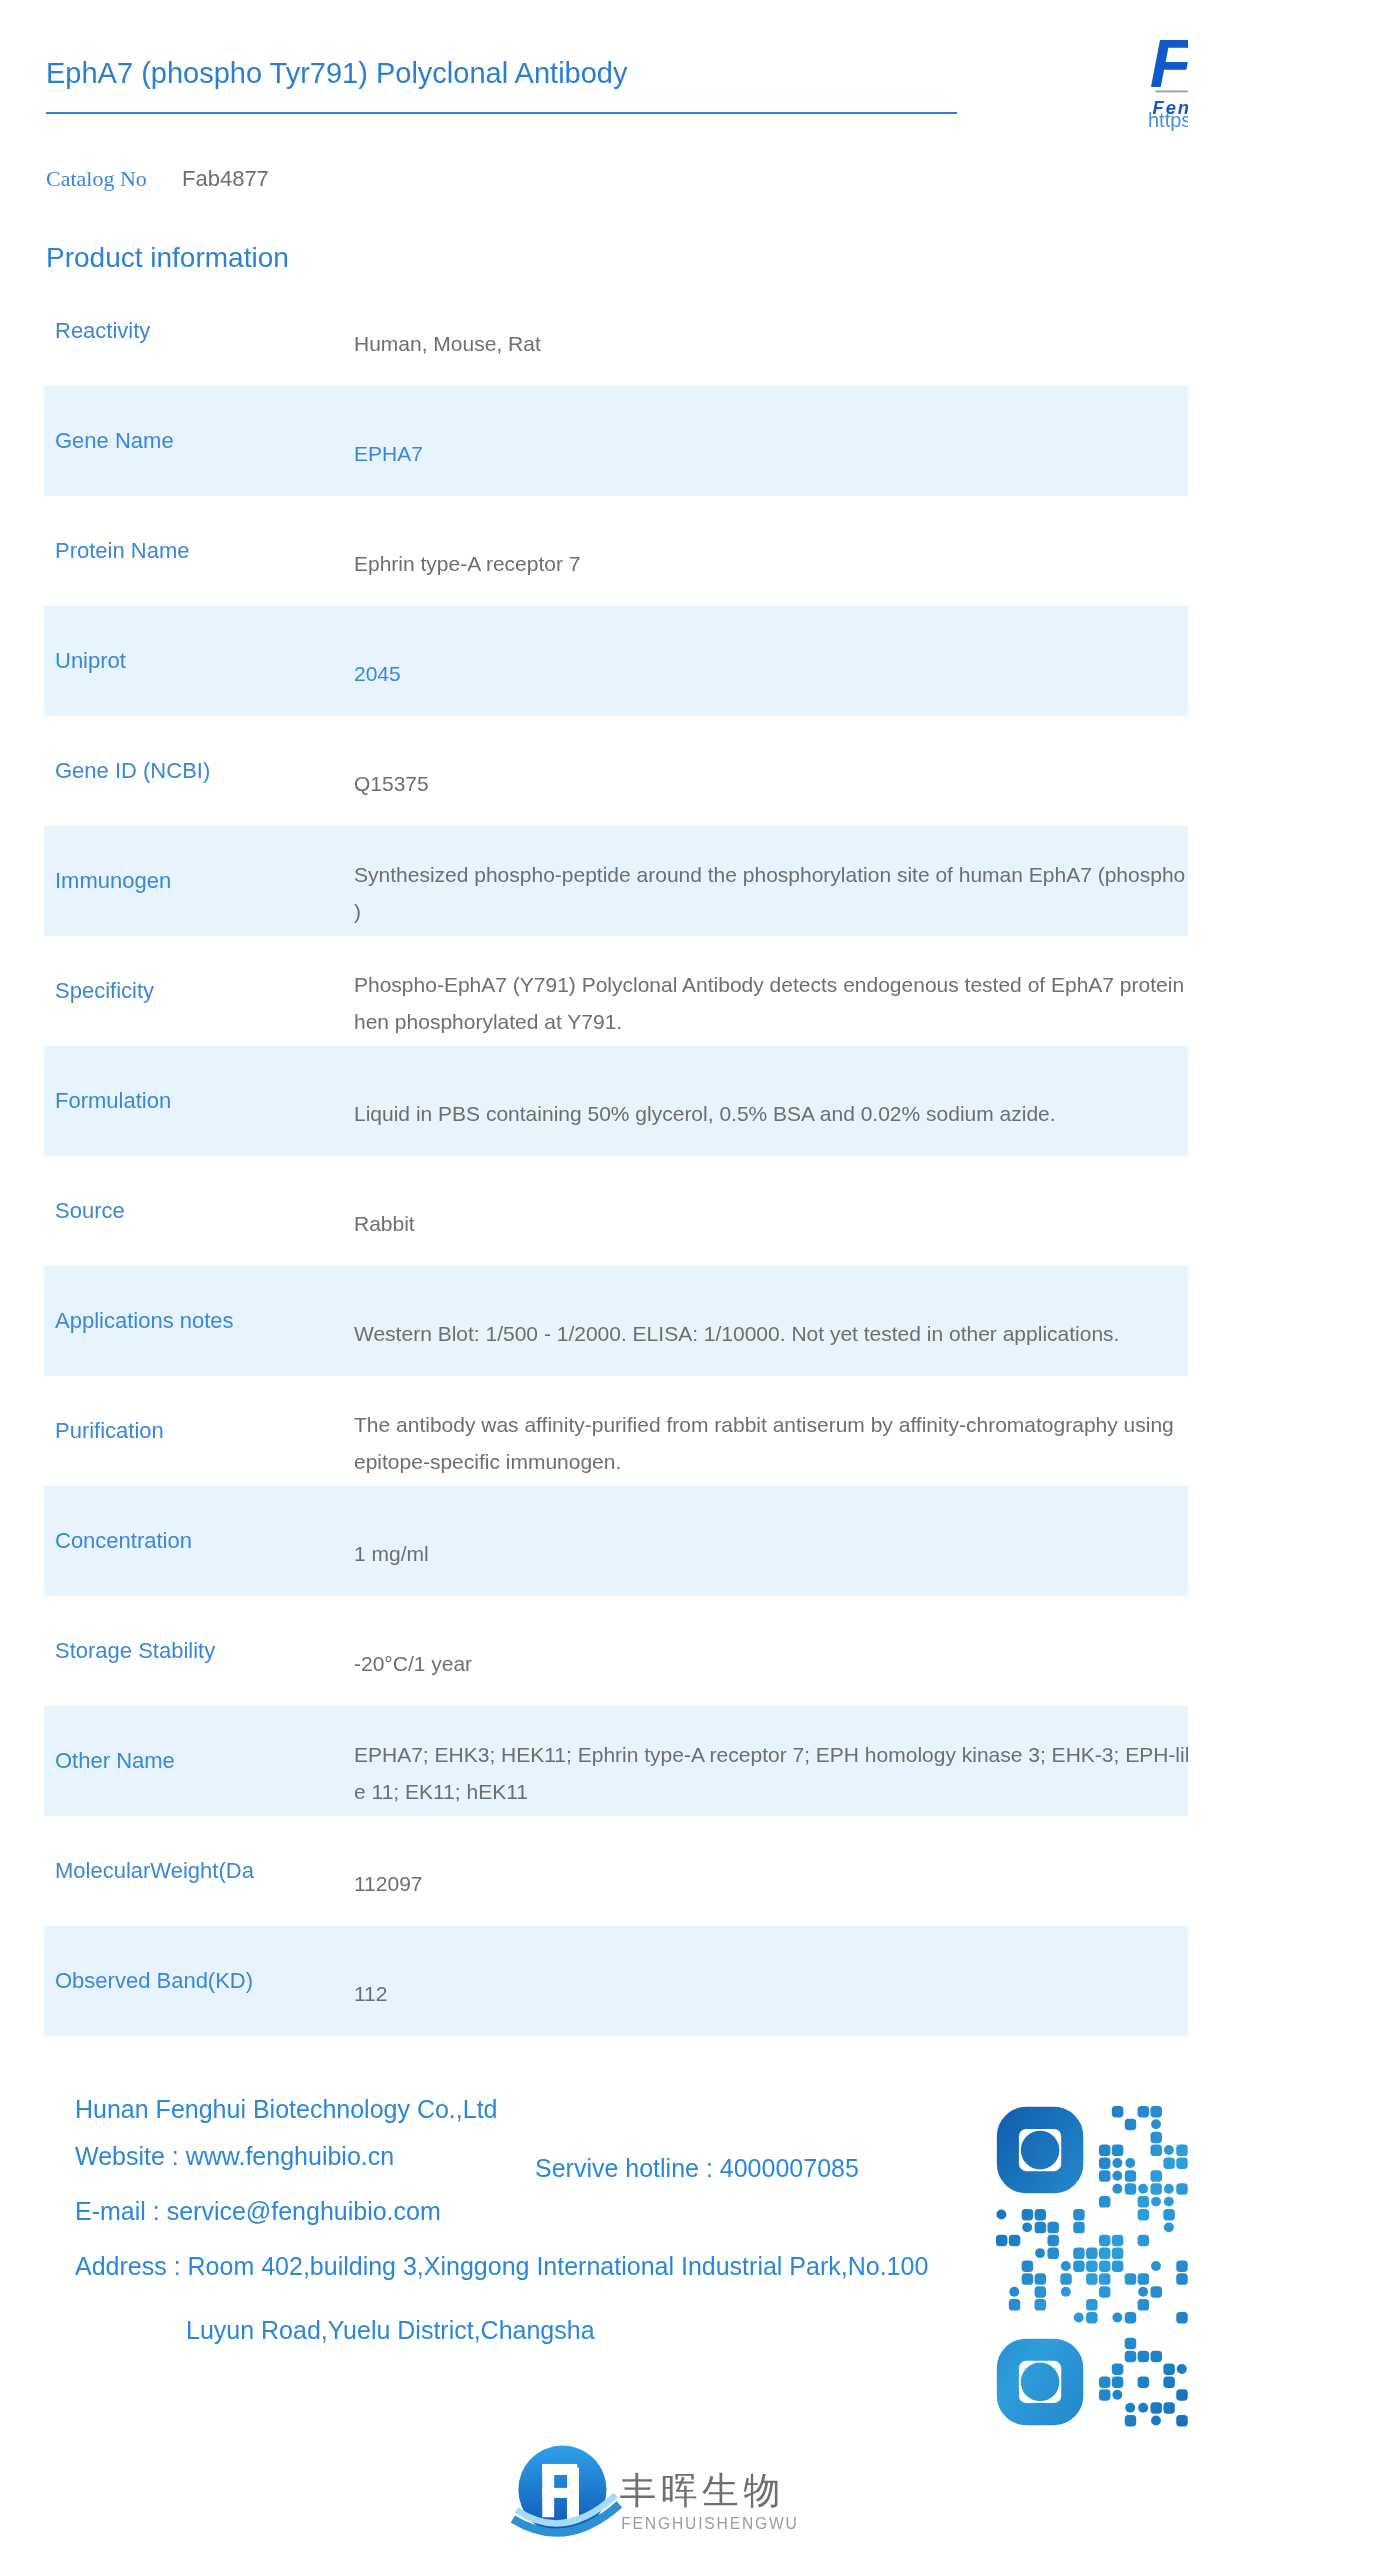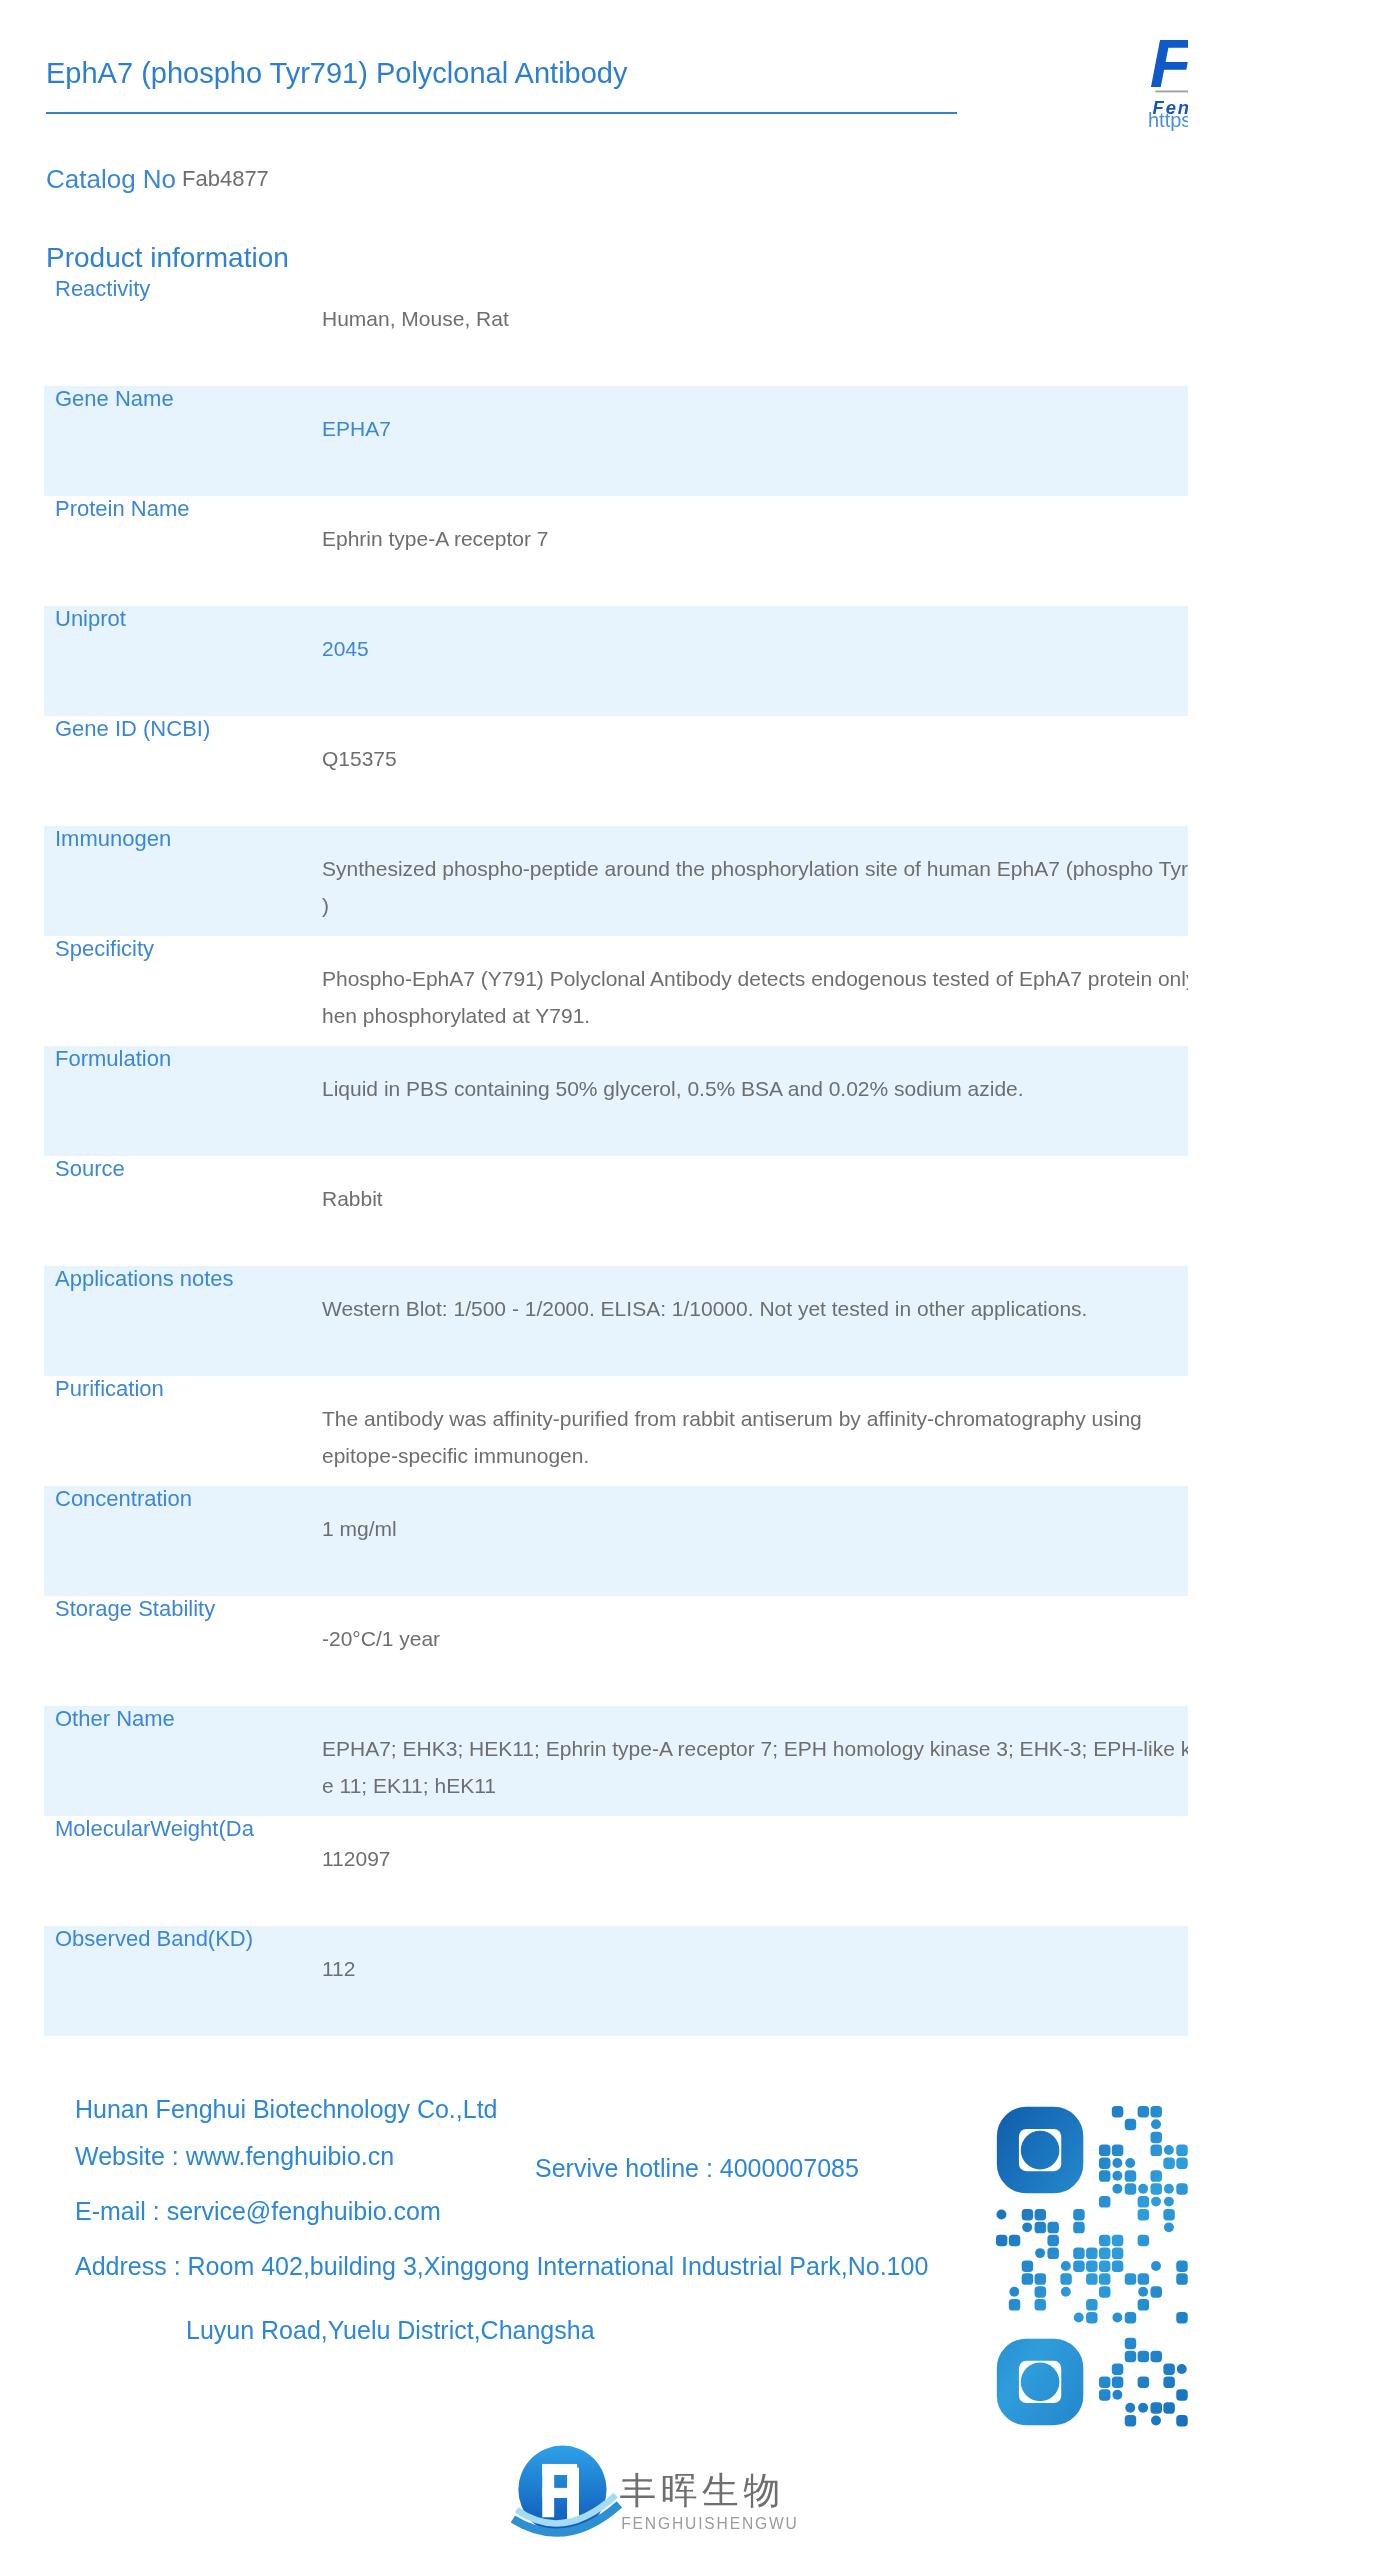--- a/index.html
+++ b/index.html
@@ -3,28 +3,28 @@
 <meta charset="utf-8">
 <style>
   html,body{margin:0;padding:0;background:#ffffff;}
   .page{position:relative;width:1188px;height:2576px;background:#ffffff;overflow:hidden;
         font-family:"Liberation Sans","DejaVu Sans",sans-serif;}
 
   
   .title{position:absolute;left:46px;top:55px;font-size:29px;line-height:37px;color:#2b7fd3;}
   .title-underline{position:absolute;left:46px;top:112px;width:911px;height:1.8px;background:#2e82d4;}
   .logo-url{position:absolute;left:1148px;top:109px;font-size:20px;color:#4a90d9;}
-  .catalog-label{position:absolute;left:46px;top:166px;font-size:26px;line-height:26px;color:#3a87d9;}
+  .catalog-label{position:absolute;left:46px;top:166px;font-size:22px;line-height:26px;color:#3a87d9;font-family:Liberation Serif, serif;}
   .catalog-value{position:absolute;left:182px;top:166px;font-size:22px;line-height:26px;color:#6e6e6e;}
   .section-title{position:absolute;left:46px;top:241px;font-size:28px;line-height:33px;color:#2e82d4;text-align:center;}
   .section-underline{position:absolute;left:46px;top:277px;width:278px;height:2.8px;background:#2e82d4;}
 
   
   .table{position:absolute;left:44px;top:276px;width:1292px;}
-  .row{display:flex;align-items:flex-start;height:110px;background:#ffffff;}
+  .row{display:flex;align-items:center;height:110px;background:#ffffff;gap:32px;}
   .row:nth-child(even){background:#e7f4fd;}
   .row .label{flex:none;width:267px;padding-left:11px;font-size:22px;color:#3a87d9;}
   .row .value{flex:1;padding-right:14.7px;font-size:21px;line-height:37px;color:#6e6e6e;white-space:pre-line;margin-top:24px;}
   .row .value.link{color:#3a87d9;}
 
   
   .foot-line{position:absolute;left:75px;font-size:25px;line-height:29px;color:#2b87d9;white-space:nowrap;}
   .foot-hotline{position:absolute;left:460px;top:12px;}
   .qr{position:absolute;left:995px;top:2105px;}
   .bottom-logo{position:absolute;left:511px;top:2440px;}

